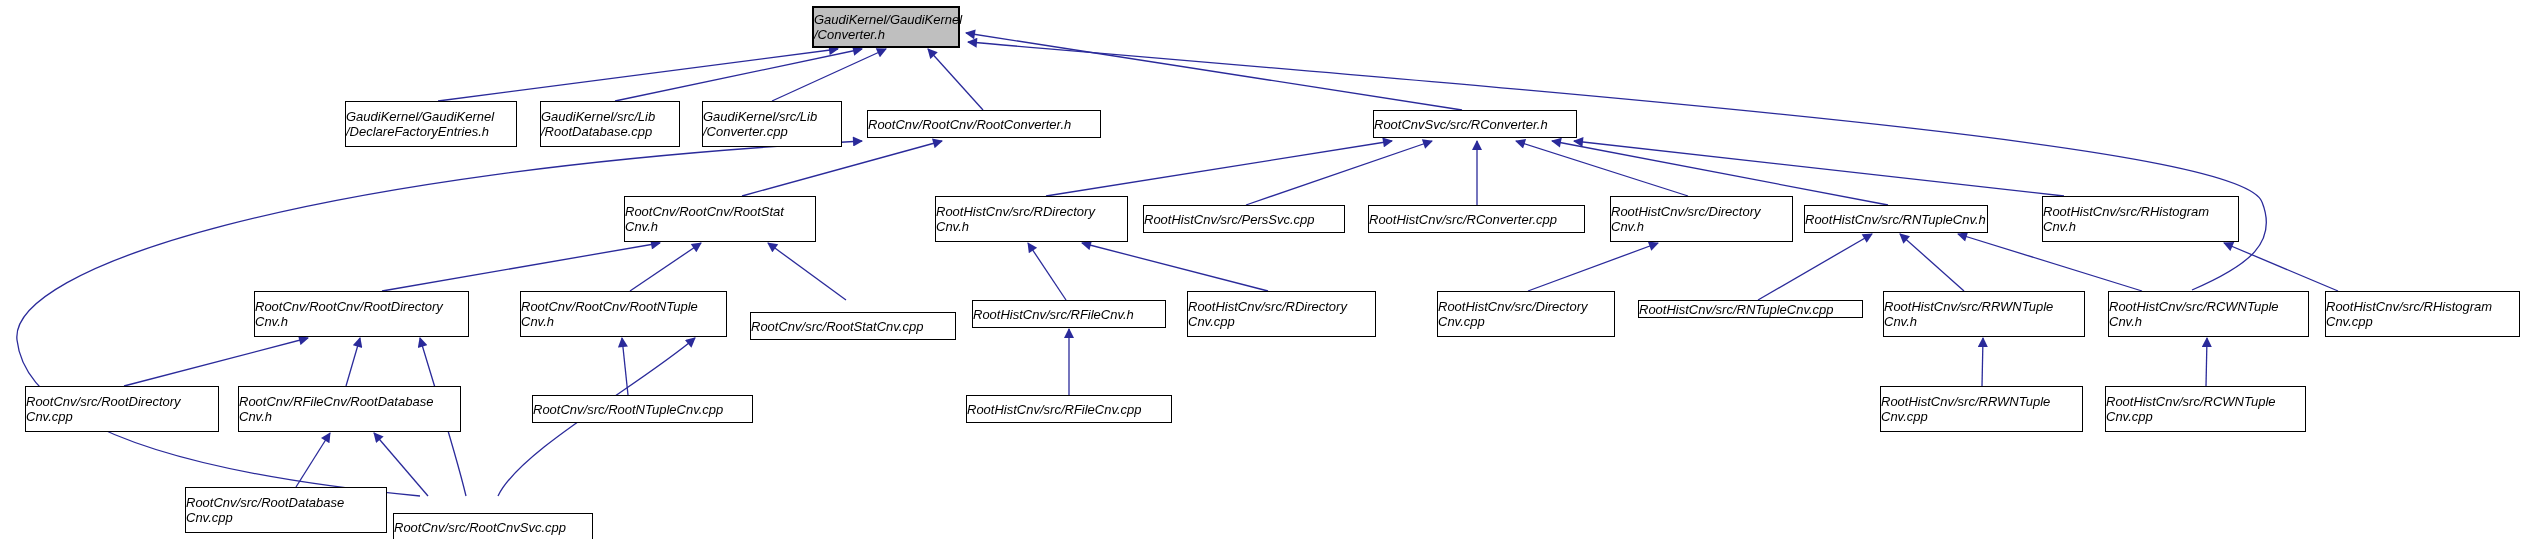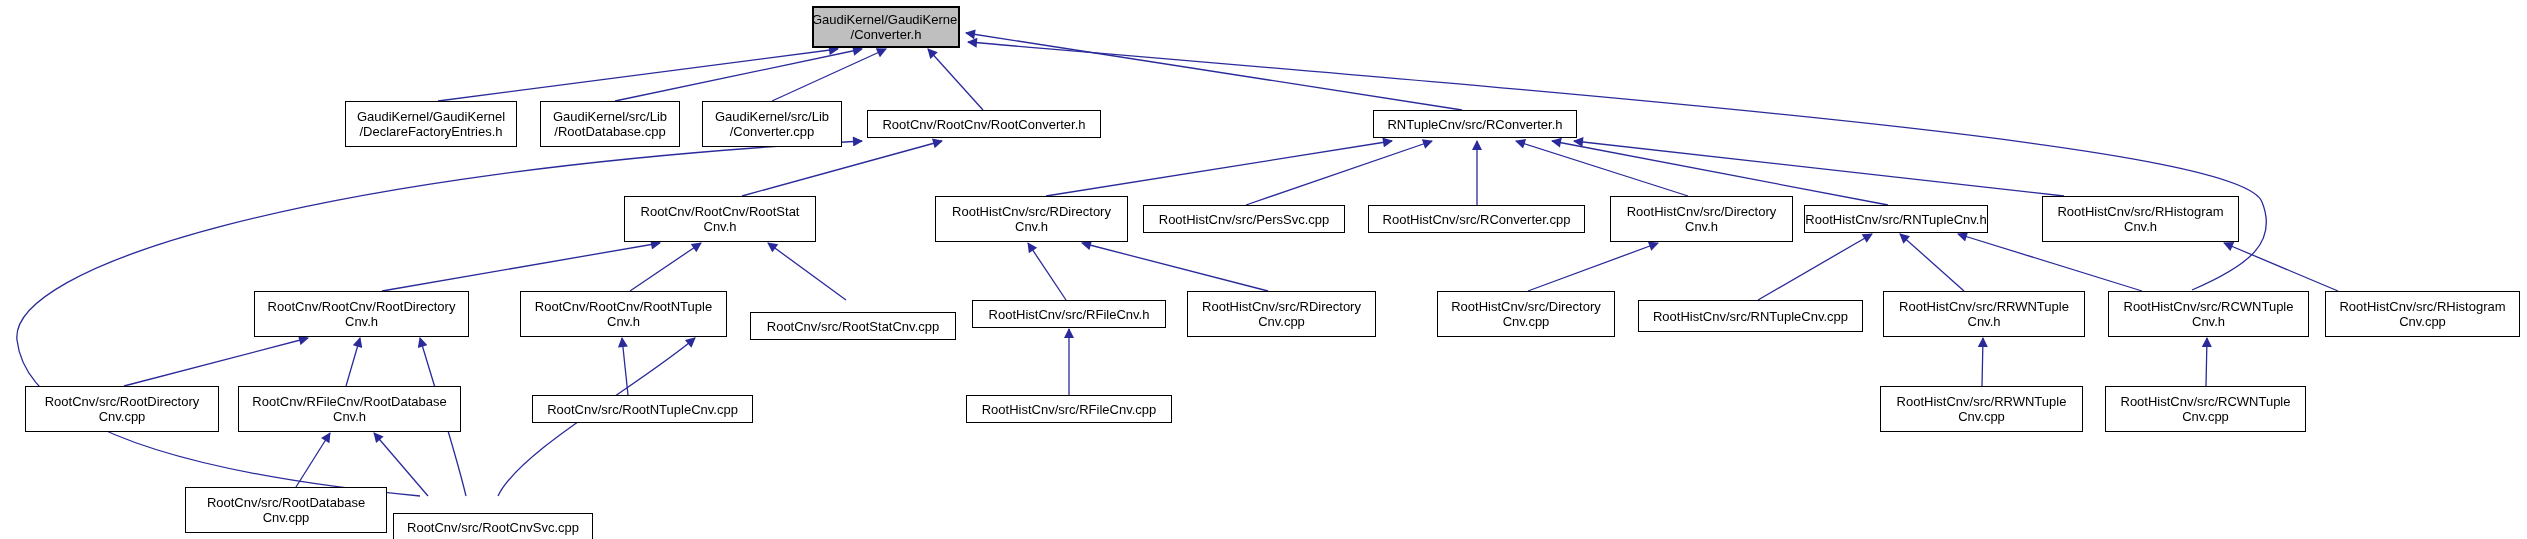--- a/index.html
+++ b/index.html
@@ -12,23 +12,23 @@
   html,body{margin:0;padding:0;background:#ffffff;}
   body{width:2527px;height:539px;position:relative;overflow:hidden;
        font-family:"Liberation Sans", sans-serif;}
   .graph{position:absolute;inset:0;}
   svg.edges{position:absolute;left:0;top:0;width:2527px;height:539px;}
   svg.edges path{fill:none;stroke:var(--edge);stroke-width:1.3px;}
   svg.edges .ah{fill:var(--edge);stroke:none;}
   .node{
     position:absolute;box-sizing:border-box;
     background:var(--node_bg);border:1px solid var(--node_border);
-    display:flex;flex-direction:column;align-items:center;justify-content:center;
+    display:flex;flex-direction:column;align-items:flex-start;justify-content:center;
     font-size:13px;line-height:15px;color:var(--text);
-    text-align:center;white-space:nowrap;cursor:pointer;
+    text-align:center;white-space:nowrap;cursor:pointer;font-style:italic;
   }
   .node.root{background:var(--root_bg);border:2px solid var(--node_border);}
   .node span{display:block;}
 </style>
 </head>
 <body>
 
 <div class="graph">
 
   <svg class="edges" viewBox="0 0 2527 539" xmlns="http://www.w3.org/2000/svg">
@@ -88,21 +88,21 @@
   </div>
   <div class="node" style="left:702px;top:101px;width:140px;height:46px">
     <span>GaudiKernel/src/Lib</span>
     <span>/Converter.cpp</span>
   </div>
   <div class="node" style="left:867px;top:110px;width:234px;height:28px">
     <span>RootCnv/RootCnv/RootConverter.h</span>
     <span></span>
   </div>
   <div class="node" style="left:1373px;top:110px;width:204px;height:28px">
-    <span>RNTupleCnv/src/RConverter.h</span>
+    <span>RootCnvSvc/src/RConverter.h</span>
     <span></span>
   </div>
 
   <div class="node" style="left:624px;top:196px;width:192px;height:46px">
     <span>RootCnv/RootCnv/RootStat</span>
     <span>Cnv.h</span>
   </div>
   <div class="node" style="left:935px;top:196px;width:193px;height:46px">
     <span>RootHistCnv/src/RDirectory</span>
     <span>Cnv.h</span>
@@ -145,21 +145,21 @@
     <span></span>
   </div>
   <div class="node" style="left:1187px;top:291px;width:189px;height:46px">
     <span>RootHistCnv/src/RDirectory</span>
     <span>Cnv.cpp</span>
   </div>
   <div class="node" style="left:1437px;top:291px;width:178px;height:46px">
     <span>RootHistCnv/src/Directory</span>
     <span>Cnv.cpp</span>
   </div>
-  <div class="node" style="left:1638px;top:300px;width:225px;height:32px">
+  <div class="node" style="left:1638px;top:300px;width:225px;height:18px">
     <span>RootHistCnv/src/RNTupleCnv.cpp</span>
     <span></span>
   </div>
   <div class="node" style="left:1883px;top:291px;width:202px;height:46px">
     <span>RootHistCnv/src/RRWNTuple</span>
     <span>Cnv.h</span>
   </div>
   <div class="node" style="left:2108px;top:291px;width:201px;height:46px">
     <span>RootHistCnv/src/RCWNTuple</span>
     <span>Cnv.h</span>

